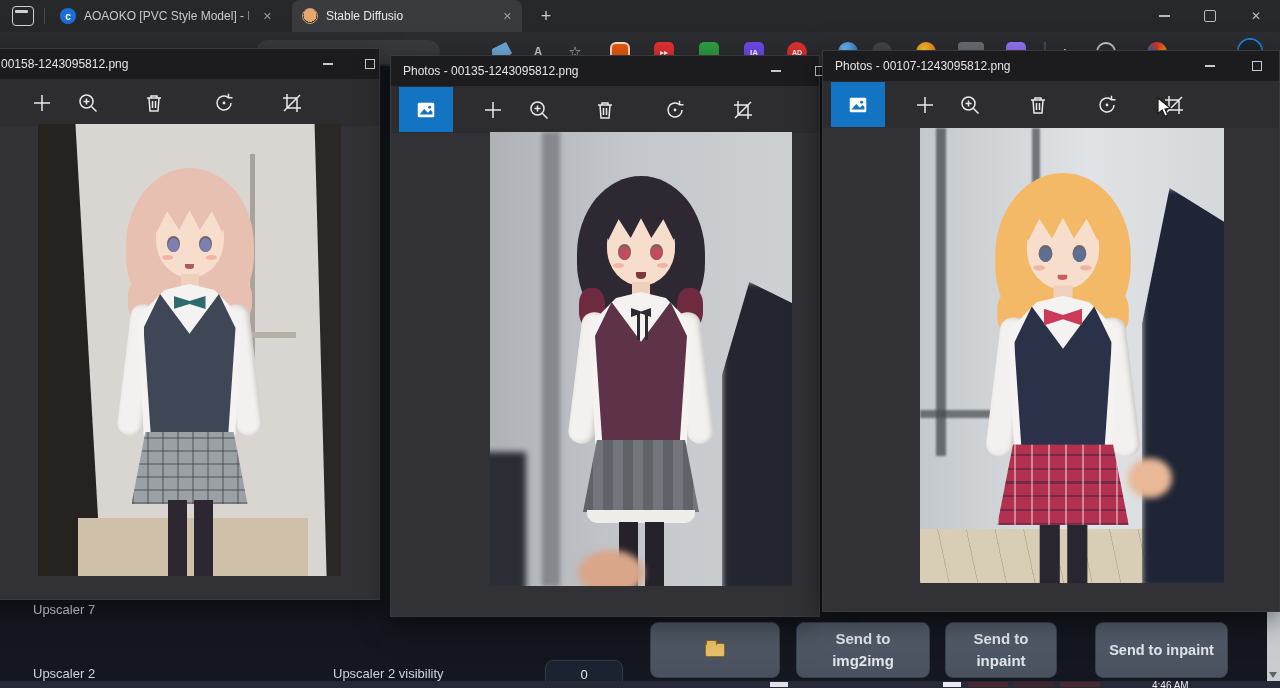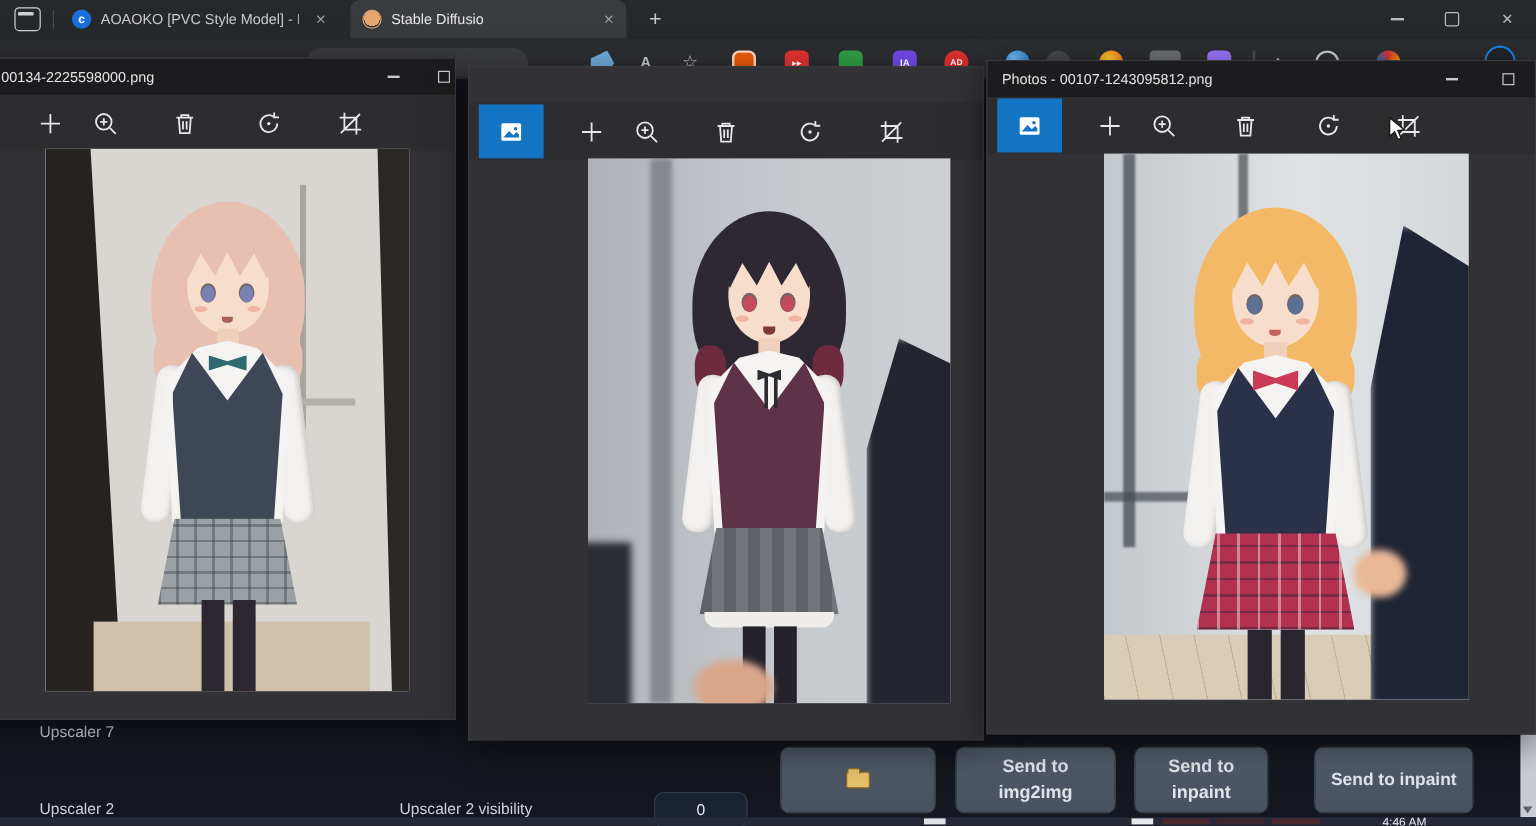--- a/index.html
+++ b/index.html
@@ -146,21 +146,21 @@
   <div class="sd-btn" style="left:796px; width:134px;">Send to img2img</div>
   <div class="sd-btn" style="left:945px; width:112px;">Send to inpaint</div>
   <div class="sd-btn" style="left:1095px; width:133px; font-size:14.5px;">Send to inpaint</div>
   <div id="pg-scrollbar">
     <div class="sb-arrow"></div>
   </div>
 </div>
 
 <div class="pwin" style="left:-78px; top:48px; width:458px; height:552px; z-index:3;">
   <div class="titlebar">
-    <span class="title" style="left:78px;">00134-2225598000.png</span>
+    <span class="title" style="left:78px;">00158-1243095812.png</span>
     <div class="tb-ctl" style="left:388px;">
         <span style="width:10px;height:1.5px;background:#c9c9cb;"></span>
       </div>
     <div class="tb-ctl" style="left:430px;">
         <span style="width:10px;height:10px;border:1.3px solid #c9c9cb;"></span>
       </div>
   </div>
   <div class="toolbar">
 
     <div class="ticon" style="left:107px;"><svg viewBox="0 0 24 24">
@@ -207,20 +207,29 @@
         <div class="vest"></div>
         <div class="bow"></div>
       <div class="skirt skirt-grey"></div>
       <div class="leg l"></div>
         <div class="leg r"></div>
     </div>
   </div>
 </div>
 
 <div class="pwin" style="left:390px; top:55px; width:430px; height:562px; z-index:4;">
+  <div class="titlebar">
+    <span class="title" style="left:12px;">Photos - 00135-1243095812.png</span>
+    <div class="tb-ctl" style="left:368px;">
+        <span style="width:10px;height:1.5px;background:#c9c9cb;"></span>
+      </div>
+    <div class="tb-ctl" style="left:412px;">
+        <span style="width:10px;height:10px;border:1.3px solid #c9c9cb;"></span>
+      </div>
+  </div>
   <div class="toolbar">
     <div class="seeall" style="left:8px;">
       <svg width="22" height="22" viewBox="0 0 24 24">
           <rect x="3" y="4" width="18" height="16" rx="1.5" fill="#fff"></rect>
           <path d="M5 17l5-6 4 4 3-3 2 2v3z" fill="#1474c4"></path>
           <circle cx="16" cy="9" r="1.6" fill="#1474c4"></circle>
         </svg>
     </div>
     <div class="ticon" style="left:90px;"><svg viewBox="0 0 24 24">
           <path d="M12 4v16M4 12h16"></path>

